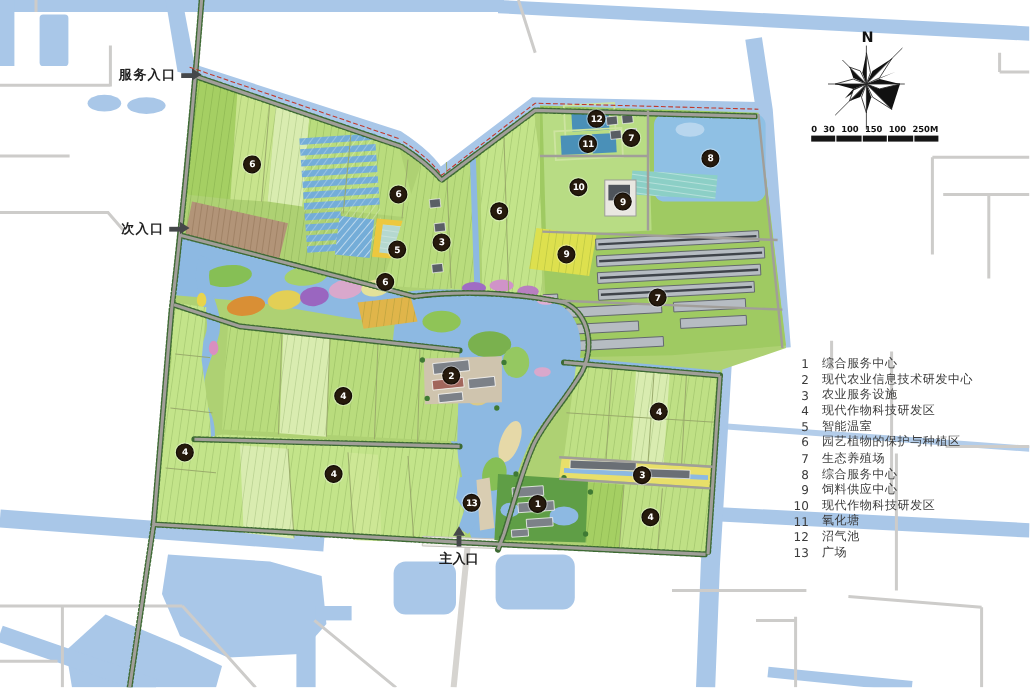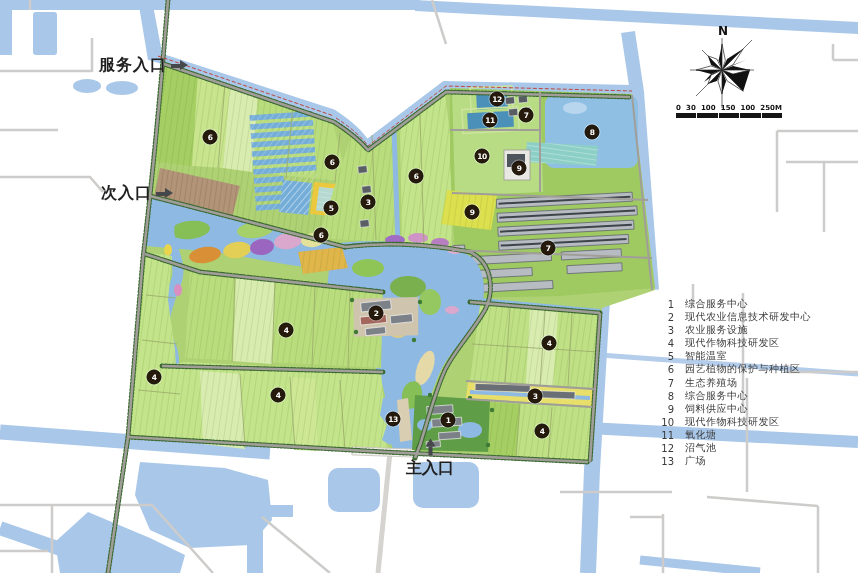--- a/index.html
+++ b/index.html
@@ -1,21 +1,21 @@
 <!DOCTYPE html>
 <html><head>
 <meta charset="utf-8">
 <style>
   html,body{margin:0;padding:0;background:#fff;font-family:"DejaVu Sans",sans-serif;}
   .stage{position:relative;width:858px;height:573px;background:#ffffff;overflow:hidden;}
   .map-art{position:absolute;left:0;top:0;}
   
   .entrance{position:absolute;display:flex;align-items:center;gap:4px;color:#1f1f1f;
-            font-size:16px;font-weight:bold;letter-spacing:1px;white-space:nowrap;}
-  .entrance.vertical{flex-direction:column-reverse;gap:2px;letter-spacing:0;margin-left:40px;}
+            font-size:11px;font-weight:bold;letter-spacing:1px;white-space:nowrap;}
+  .entrance.vertical{flex-direction:column-reverse;gap:2px;letter-spacing:0;}
   .arrow{position:relative;width:9px;height:4px;background:#45474a;display:inline-block;}
   .arrow::after{content:"";position:absolute;left:9px;top:-3.5px;border-left:8px solid #45474a;
                 border-top:5.5px solid transparent;border-bottom:5.5px solid transparent;}
   .arrow.up{transform:rotate(-90deg) translateX(3px);}
   
   .marker{position:absolute;width:13px;height:13px;border-radius:50%;background:#261a0d;
           border:1px solid #120c05;color:#fff;font-size:7.5px;font-weight:bold;
           display:flex;align-items:center;justify-content:center;transform:translate(-50%,-50%);
           letter-spacing:-0.5px;box-shadow:0 0 0 1px rgba(255,255,255,0.35);}
   

